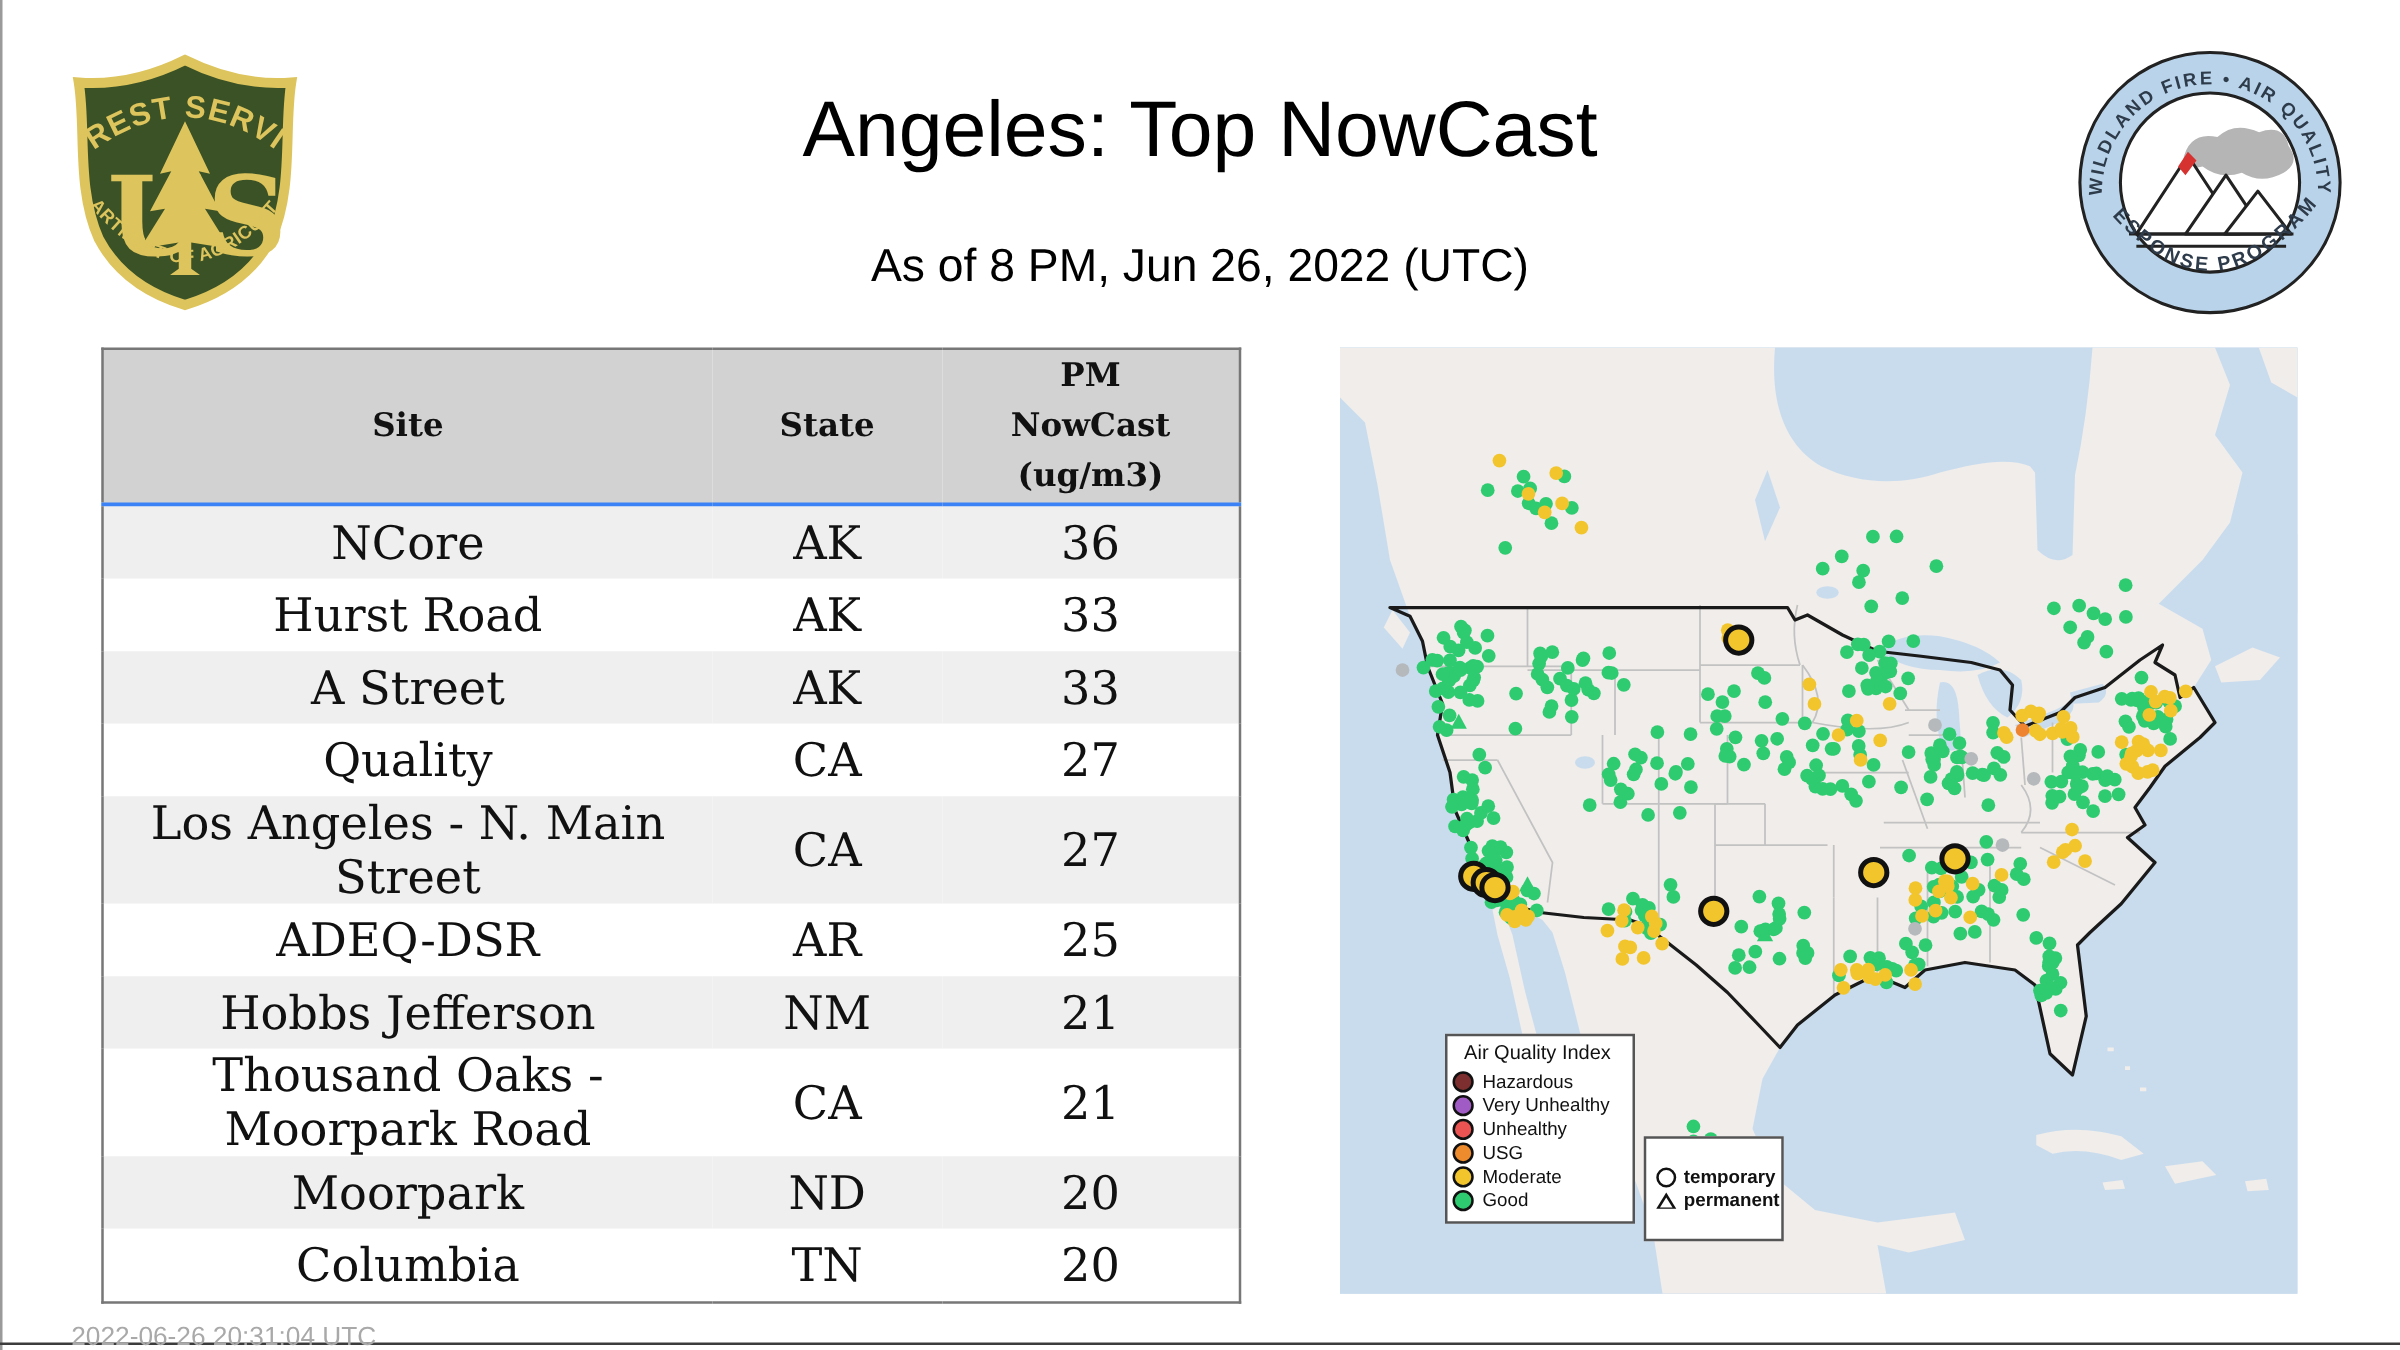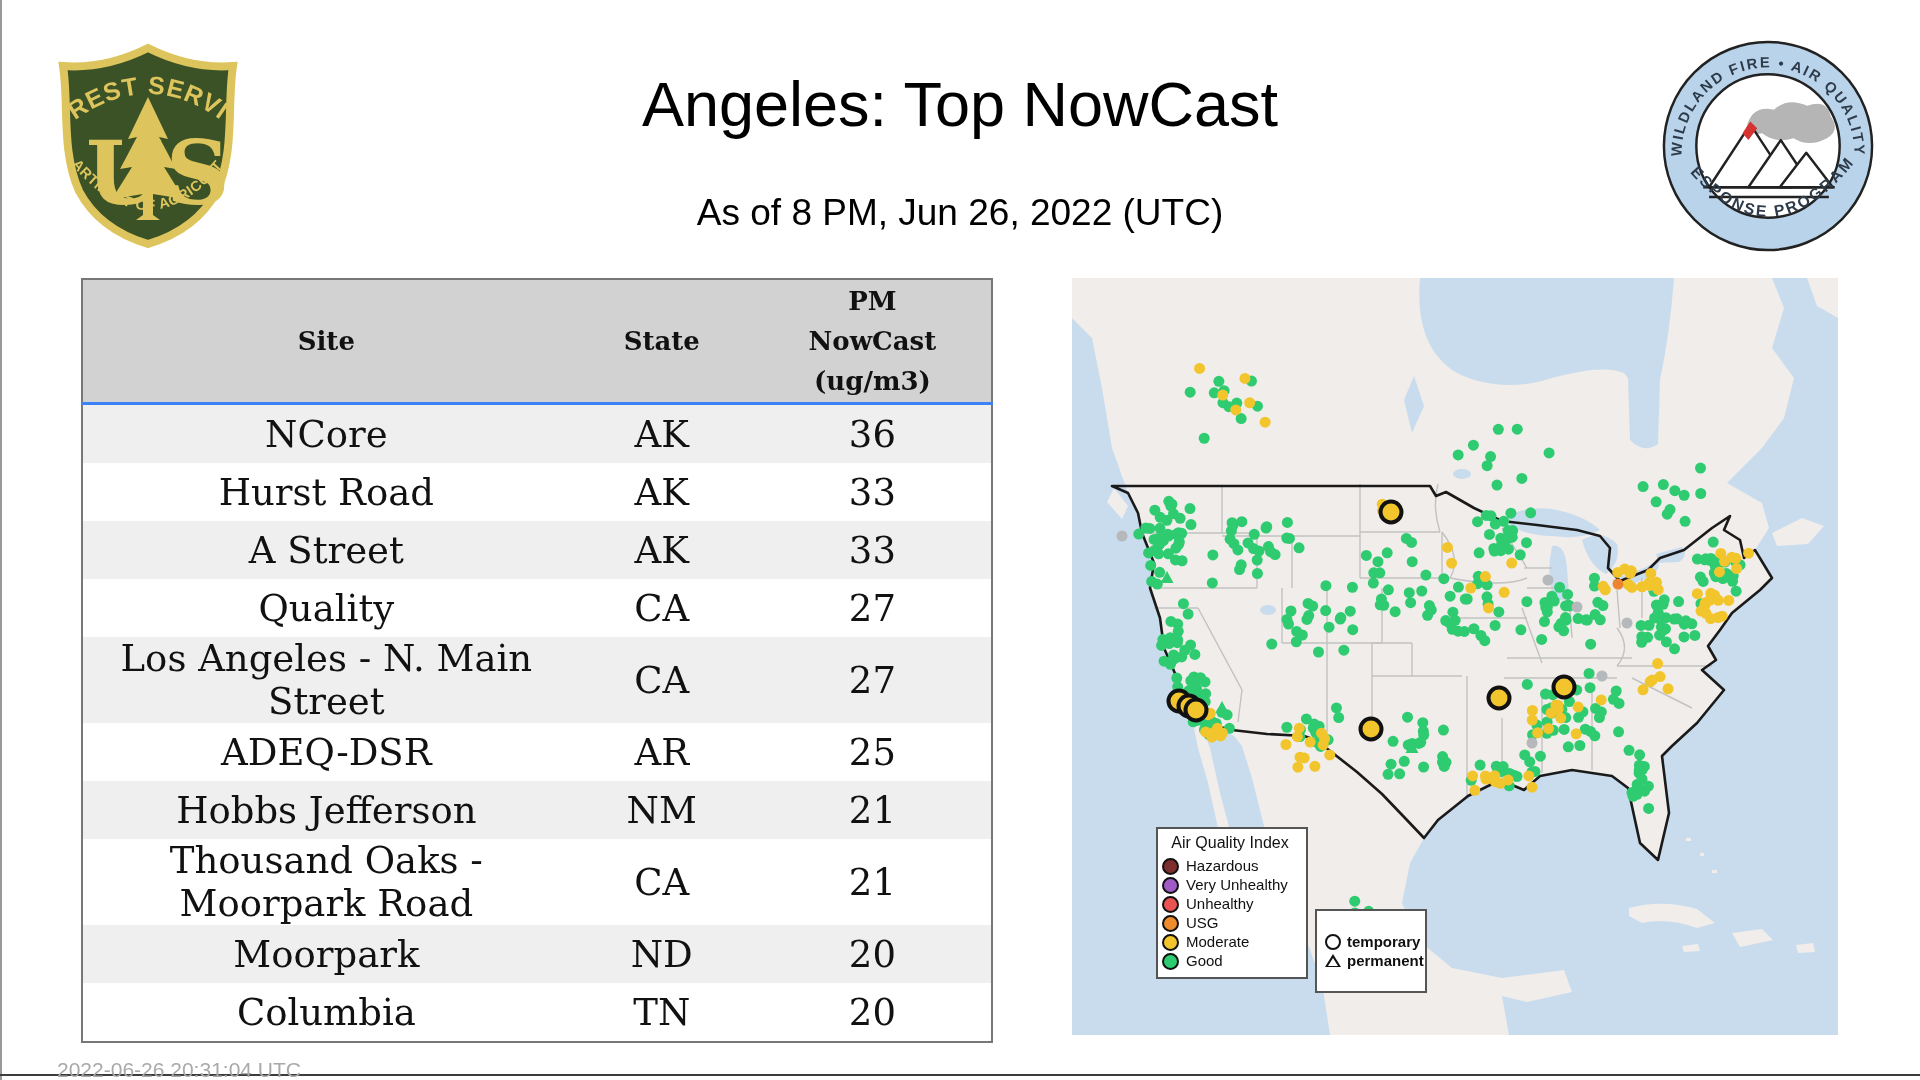--- a/index.html
+++ b/index.html
@@ -32,21 +32,21 @@
   .col-pm{width:238px;}
   .pm-head-line{display:block;line-height:40px;}
 
   
   .map-wrap{position:absolute;left:1072px;top:278px;width:766px;height:757px;background:#c9dcee;}
   .map-wrap svg{position:absolute;left:0;top:0;}
 
   .legend-aqi{position:absolute;left:84px;top:549px;width:152px;background:#fff;
               border:2px solid #555;padding:5px 8px 7px 4px;box-sizing:border-box;}
   .legend-aqi-title{font-size:16px;color:#111;text-align:center;margin-bottom:4px;}
-  .legend-item{display:flex;align-items:flex-end;gap:7px;font-size:15px;color:#111;line-height:19px;}
+  .legend-item{display:flex;align-items:center;gap:7px;font-size:15px;color:#111;line-height:19px;}
   .legend-swatch{width:13px;height:13px;border-radius:50%;border:2px solid #111;flex:0 0 auto;}
 
   .legend-marker{position:absolute;left:243px;top:631px;width:112px;background:#fff;
               border:2px solid #555;padding:21px 8px;box-sizing:border-box;font-weight:bold;}
   .legend-marker-row{display:flex;align-items:center;gap:6px;font-size:15px;color:#111;line-height:19px;}
   .glyph-circle{width:12px;height:12px;border-radius:50%;border:2px solid #111;background:#fff;flex:0 0 auto;}
   .glyph-triangle{width:0;height:0;border-left:8px solid transparent;border-right:8px solid transparent;
               border-bottom:13px solid #111;position:relative;flex:0 0 auto;}
   .glyph-triangle:after{content:"";position:absolute;left:-5px;top:3.5px;width:0;height:0;
               border-left:5px solid transparent;border-right:5px solid transparent;border-bottom:8px solid #fff;}

